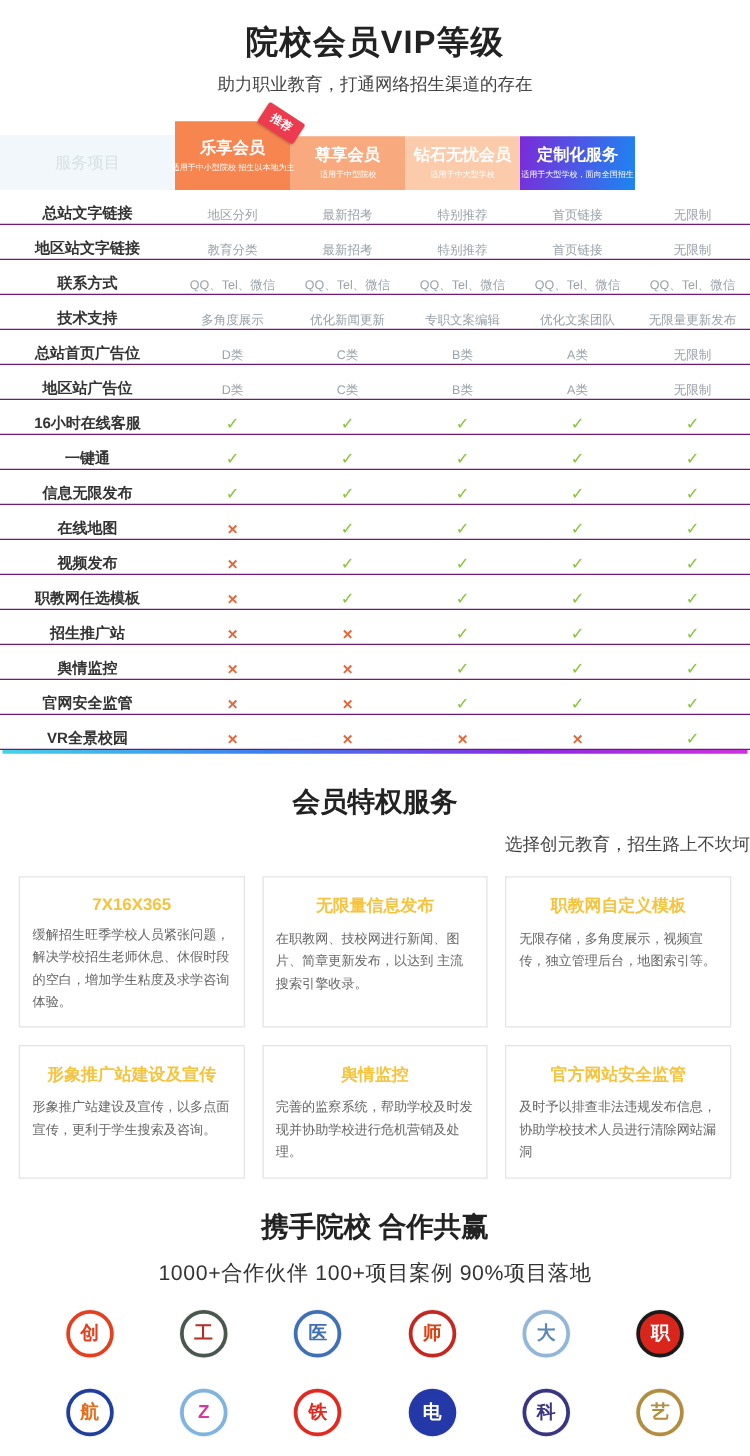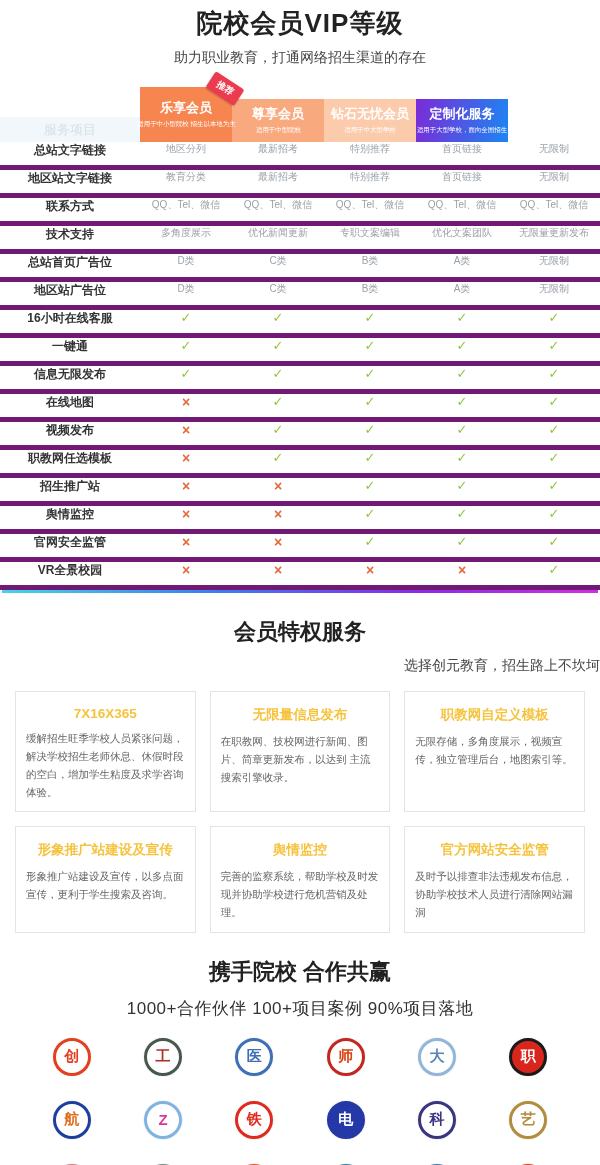--- a/index.html
+++ b/index.html
@@ -1,43 +1,43 @@
 <!DOCTYPE html>
 <html><head>
 <meta charset="utf-8">
 <style>
   * { box-sizing: border-box; margin: 0; padding: 0; }
   html,body { background:#fff; }
   body {
     width:600px; height:1165px; margin:0 auto; overflow:hidden;
     font-family:"Liberation Sans","DejaVu Sans",sans-serif; color:#333;
   }
-  .page-title { text-align:center; font-size:26px; font-weight:bold; color:#222; padding-top:6px; letter-spacing:1px; }
+  .page-title { text-align:center; font-size:26px; font-weight:bold; color:#222; padding-top:16px; letter-spacing:1px; }
   .page-sub { text-align:center; font-size:14px; color:#444; margin-top:8px; }
 
   
   .vip-table { margin-top:20px; }
   .thead { display:flex; align-items:flex-end; height:55px; padding:0; }
-  .th-service { width:140px; height:25px; background:#f1f7fa; color:#d8e1e6; font-size:13px;
+  .th-service { width:140px; height:44px; background:#f1f7fa; color:#d8e1e6; font-size:13px;
     display:flex; align-items:center; justify-content:center; }
   .tier { width:92px; height:43px; display:flex; flex-direction:column; align-items:center;
     justify-content:center; text-align:center; position:relative; }
   .tier .tname { font-size:13px; font-weight:bold; line-height:1.2; }
   .tier .tdesc { font-size:7px; margin-top:3px; transform:scale(.92); white-space:nowrap; }
   .tier-0 { background:#f1f7fa; }
   .tier-0 .tname { color:#45555e; }
   .tier-0 .tdesc { color:#aebcc4; }
   .tier-1 { background:#f6854f; height:55px; color:#fff; z-index:2; }
   .tier-2 { background:#f8a97e; color:#fff; }
   .tier-3 { background:#fbcbab; color:#fff; }
   .tier-4 { background:linear-gradient(100deg,#7b2bd8 0%,#1c86f2 100%); color:#fff; }
   .ribbon { position:absolute; top:-8px; right:-10px; background:#ec3b4e; color:#fff;
     font-size:9px; font-weight:bold; padding:3px 8px; transform:rotate(33deg);
     border-radius:2px; box-shadow:0 1px 2px rgba(0,0,0,.25); }
-  .tr { display:flex; align-items:flex-start; height:28px; border-bottom:5px solid #701a75; }
+  .tr { display:flex; align-items:flex-end; height:28px; border-bottom:1px solid #701a75; }
   .td-label { width:140px; text-align:center; font-size:12px; font-weight:bold; color:#333; }
   .td { width:92px; text-align:center; font-size:10px; color:#9aa2a9; }
   .check { color:#8cc63f; font-size:13px; font-weight:bold; }
   .cross { color:#e0683a; font-size:14px; font-weight:bold; }
   .grad-bar { height:3px; margin:0 2px;
     background:linear-gradient(90deg,#45d4e8 0%,#3b7ff0 35%,#8a2be2 70%,#d031e0 100%); }
 
   
   .sec-title { text-align:center; font-size:22px; font-weight:bold; color:#222; margin-top:24px; }
   .sec-sub { text-align:right; font-size:14px; color:#444; margin-top:10px; }

